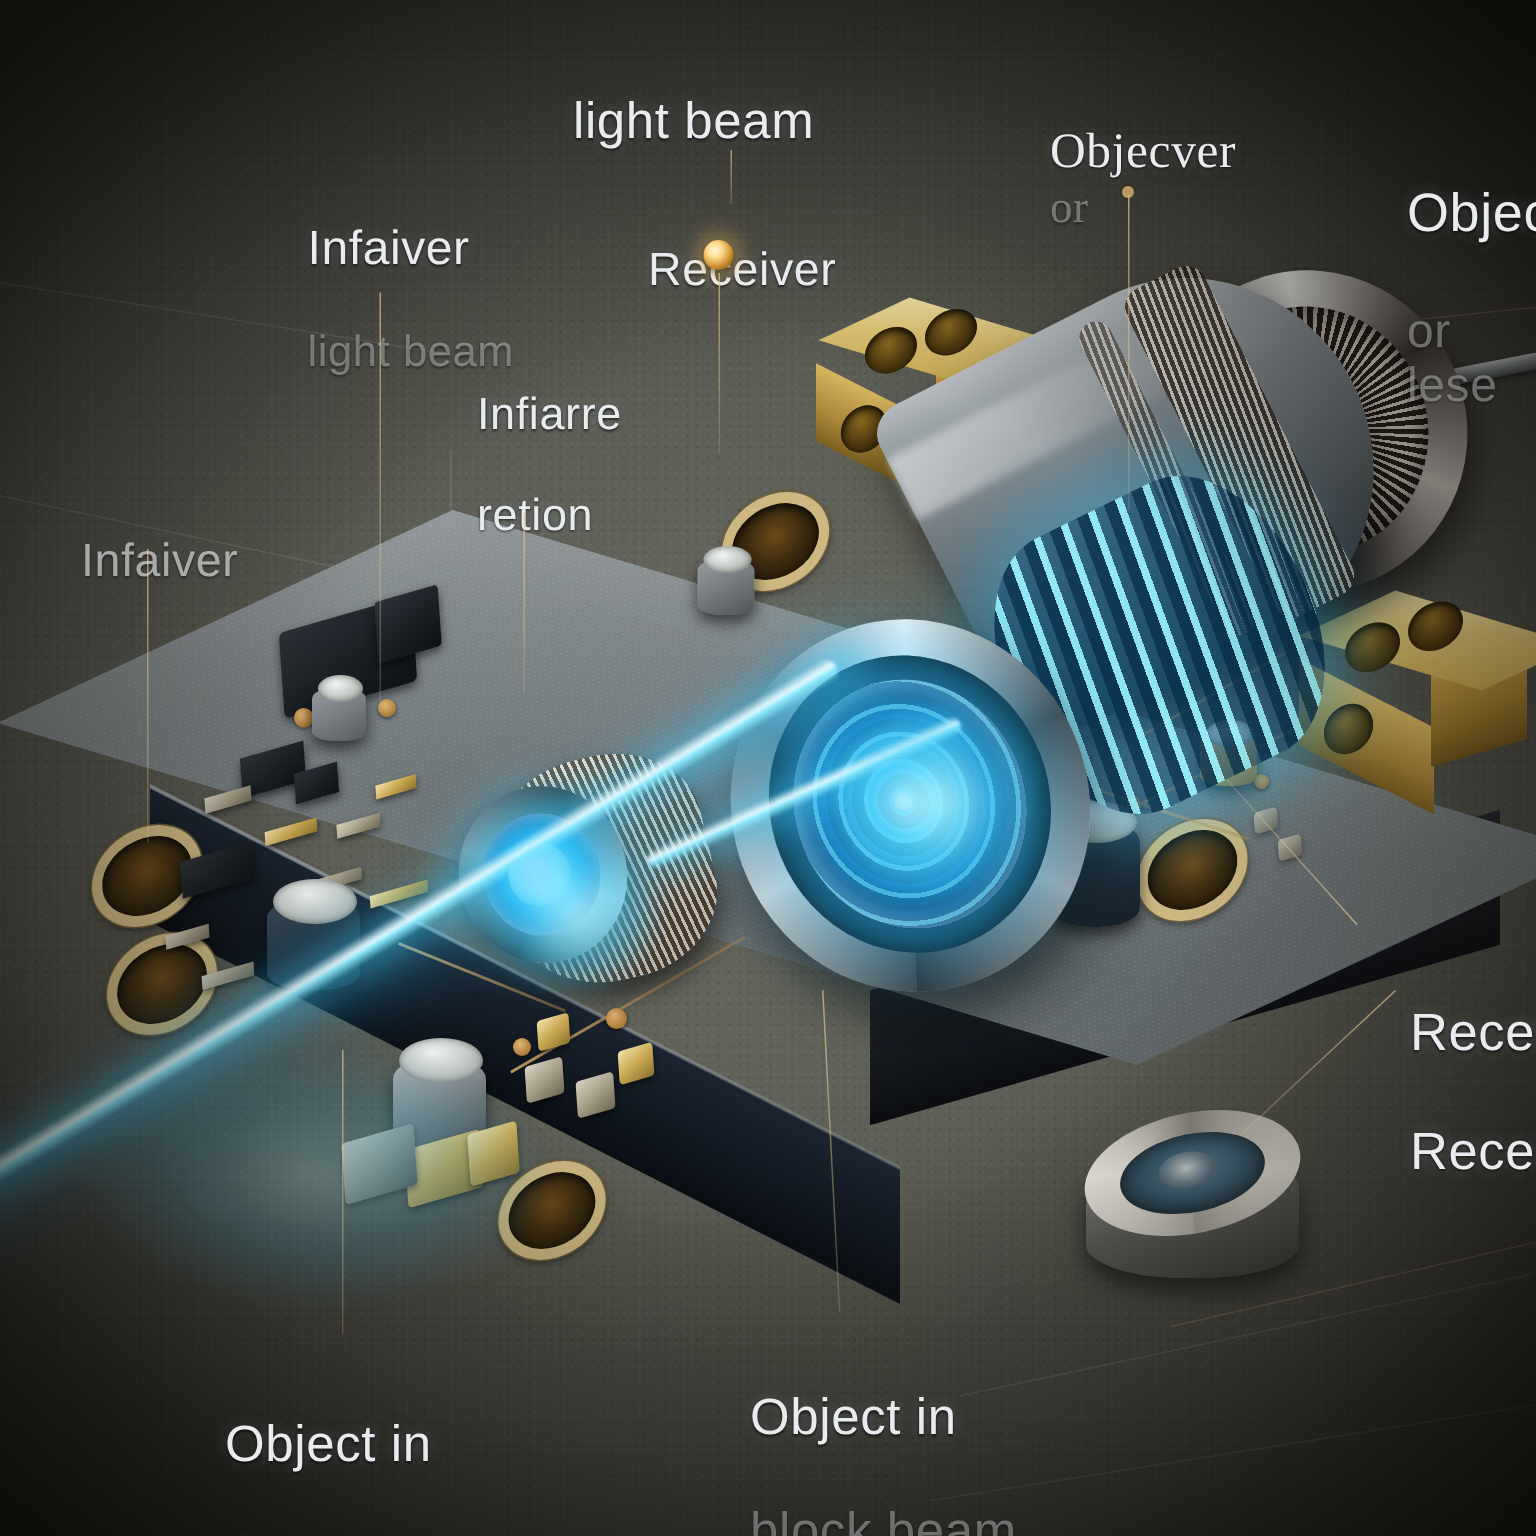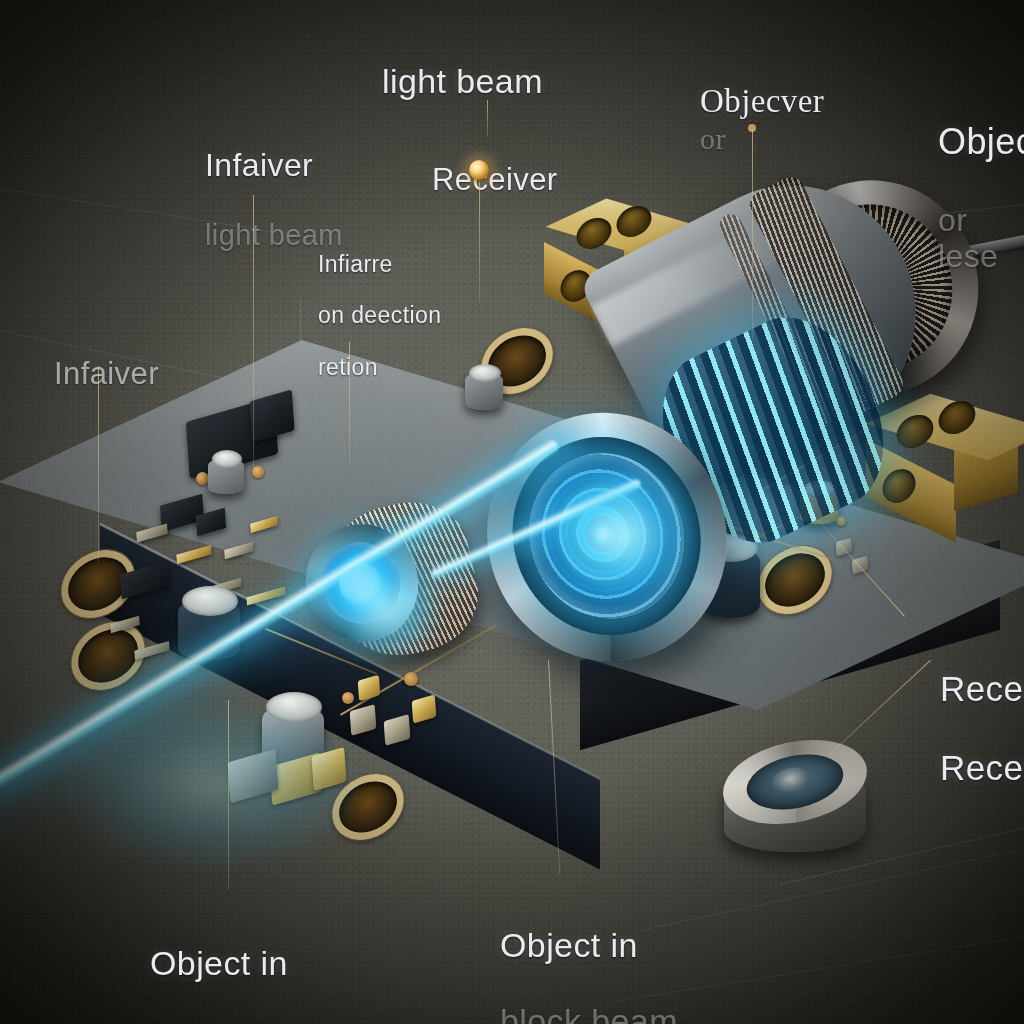--- a/index.html
+++ b/index.html
@@ -464,23 +464,22 @@
   </div>
   <div class="dot" style="left:469px;top:160px;"></div>
   <div class="lead" style="left:479px;top:182px;height:120px;"></div>
 
   <div class="label" style="left:205px;top:112px;font-size:32px;">
     <div>Infaiver</div>
     <div class="ghost" style="font-size:29px;">light beam</div>
   </div>
   <div class="lead" style="left:253px;top:195px;height:275px;"></div>
 
-  <div class="label" style="left:318px;top:226px;font-size:23px;">
+  <div class="label" style="left:318px;top:226px;font-size:30px;">
     <div>Infiarre</div>
-    <div>on deection</div>
     <div>retion</div>
   </div>
   <div class="lead" style="left:349px;top:342px;height:120px;"></div>
 
   <div class="label" style="left:700px;top:46px;font-size:33px;font-family:Liberation Serif, serif;">
     <span>Objecver</span>
     <span class="ghost" style="font-size:30px;">or</span>
   </div>
   <div class="dot" style="left:748px;top:124px;width:8px;height:8px;box-shadow:none;background:#b99a60;"></div>
   <div class="lead" style="left:752px;top:130px;height:210px;"></div>

